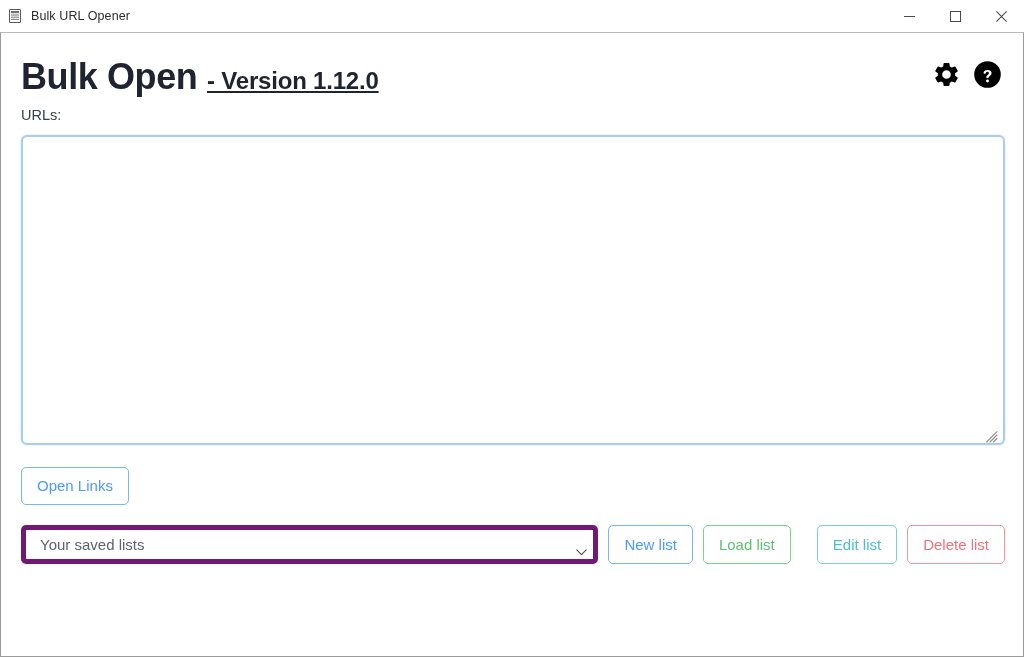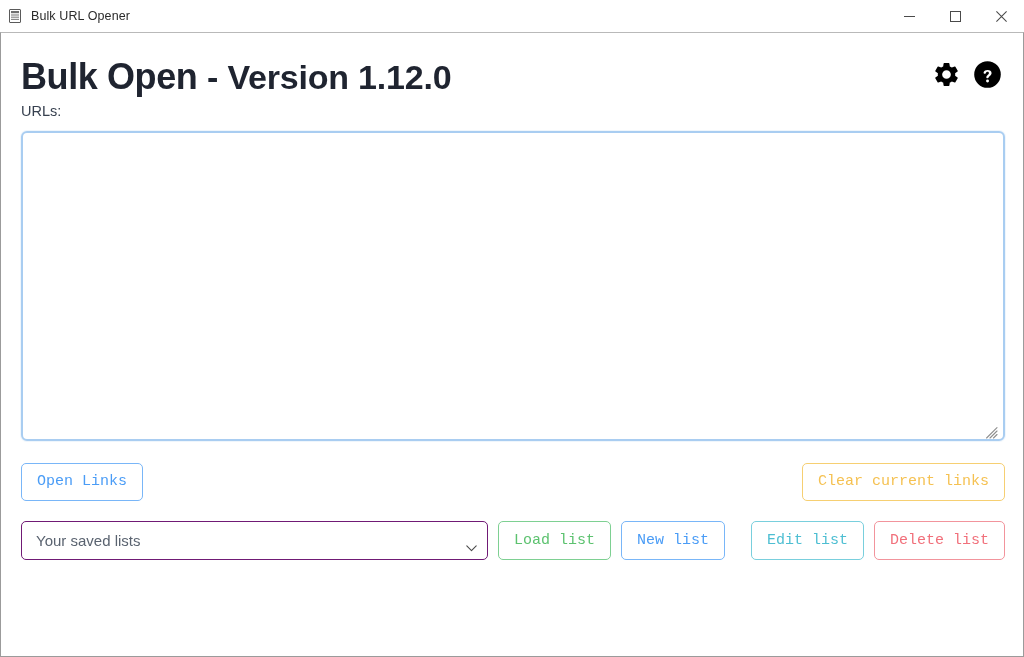--- a/index.html
+++ b/index.html
@@ -94,23 +94,24 @@
     font-size: 36px;
     line-height: 44px;
     color: #1f2430;
     white-space: nowrap;
     margin: 0;
     padding: 0;
     letter-spacing: -0.4px;
   }
   .apptitle .strong { font-weight: 700; }
   .apptitle .version {
-    font-size: 34px;
+    font-size: 24px;
     color: #1f2430;
     letter-spacing: -0.2px;
+    text-decoration: underline;
   }
   .header-icons {
     display: flex;
     align-items: center;
     gap: 12px;
     padding-top: 5px;
     padding-right: 1px;
   }
   .hicon { display: block; cursor: pointer; }
 
@@ -156,21 +157,21 @@
     display: flex;
     align-items: center;
     justify-content: space-between;
     margin-top: 22px;
     width: 984px;
   }
 
   
   .btn {
     box-sizing: border-box;
-    font-family: Liberation Mono, monospace;
+    font-family: Liberation Sans, sans-serif;
     font-size: 15px;
     line-height: 18px;
     background: #ffffff;
     border-radius: 5px;
     border: 1px solid transparent;
     padding: 9px 15px;
     cursor: pointer;
     white-space: nowrap;
     text-align: center;
   }
@@ -194,21 +195,21 @@
     max-width: 585px;
   }
   select.saved-lists {
     box-sizing: border-box;
     width: 100%;
     height: 39px;
     -webkit-appearance: none;
     -moz-appearance: none;
     appearance: none;
     background: #ffffff;
-    border: 1px solid #701a75;
+    border: 5px solid #701a75;
     border-radius: 5px;
     padding: 0 30px 0 14px;
     font-family: "Liberation Sans", sans-serif;
     font-size: 15px;
     color: #5a6370;
     outline: none;
     cursor: pointer;
   }
   .select-chev {
     position: absolute;
@@ -286,35 +287,34 @@
         <textarea class="urls" autofocus="" placeholder="" style=""></textarea>
         <span class="resize-grip">
           <svg width="12" height="12" viewBox="0 0 12 12" xmlns="http://www.w3.org/2000/svg">
             <path d="M11 4 L4 11 M11 7.5 L7.5 11 M11 0.6 L0.6 11" stroke="#8e8e8e" stroke-width="1.1" fill="none" stroke-linecap="round"></path>
           </svg>
         </span>
       </div>
 
       <div class="action-row">
         <button class="btn btn-primary">Open Links</button>
-        <button class="btn btn-warning">Clear current links</button>
       </div>
 
       <div class="lists-row">
         <div class="select-wrap">
           <select class="saved-lists">
             <option>Your saved lists</option>
           </select>
           <span class="select-chev">
             <svg width="11" height="7" viewBox="0 0 11 7" xmlns="http://www.w3.org/2000/svg">
               <path d="M0.8 0.9 L5.5 5.6 L10.2 0.9" stroke="#4a4a4a" stroke-width="1.1" fill="none" stroke-linecap="round" stroke-linejoin="round"></path>
             </svg>
           </span>
         </div>
+        <button class="btn btn-primary">New list</button>
         <button class="btn btn-success">Load list</button>
-        <button class="btn btn-primary">New list</button>
         <button class="btn btn-info">Edit list</button>
         <button class="btn btn-danger">Delete list</button>
       </div>
 
     </div>
   </div>
 </div>
 
 </body></html>

